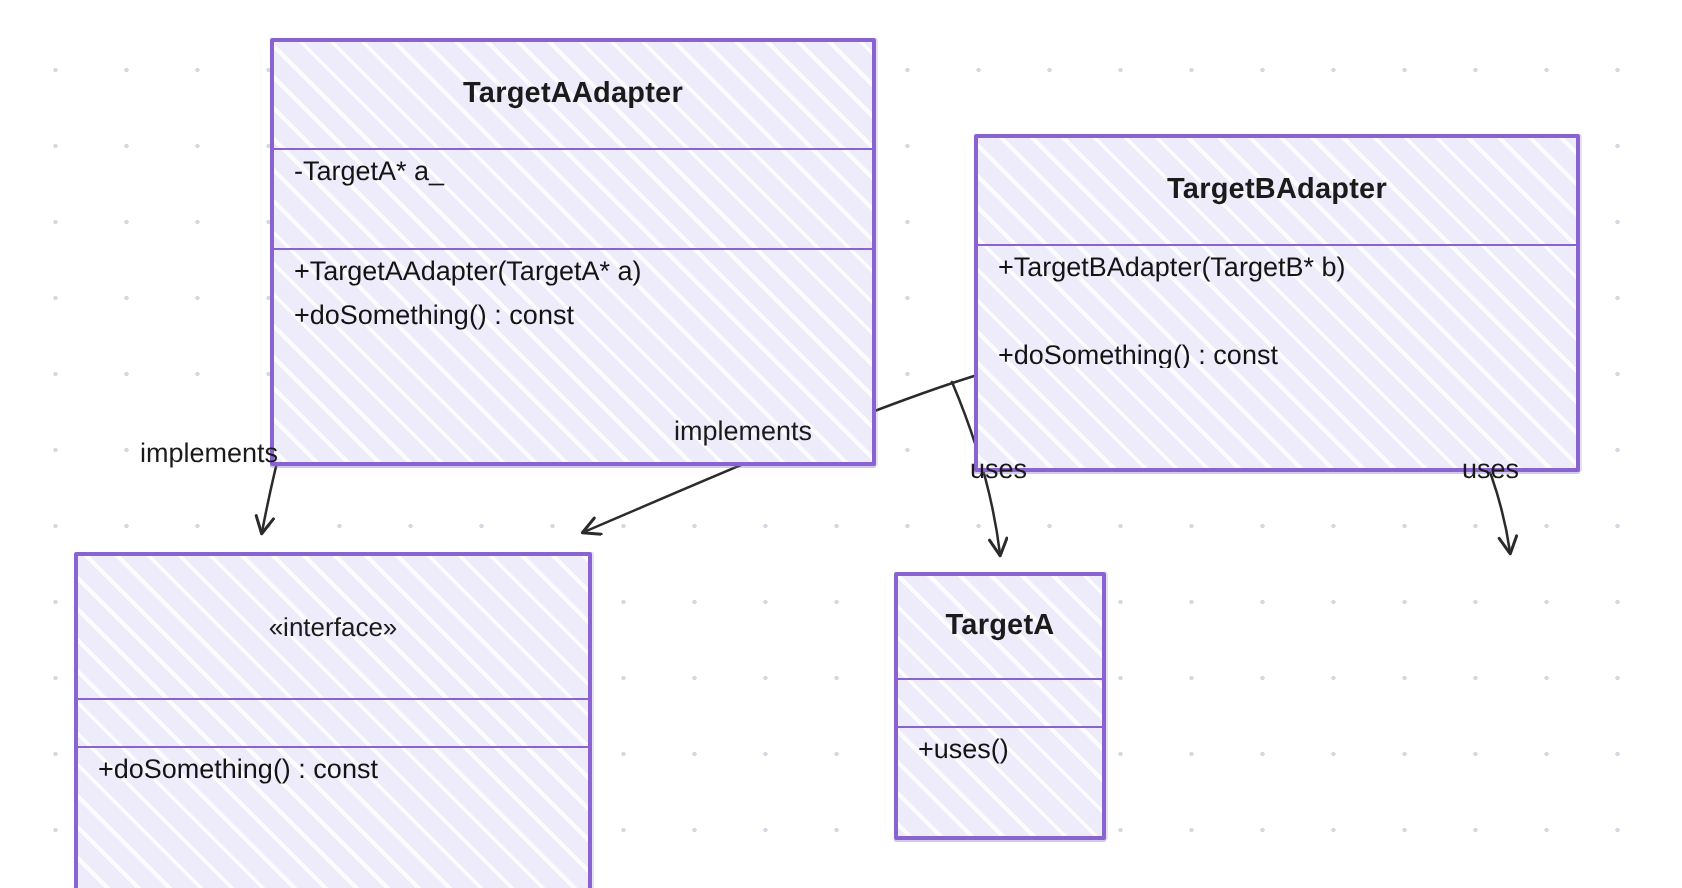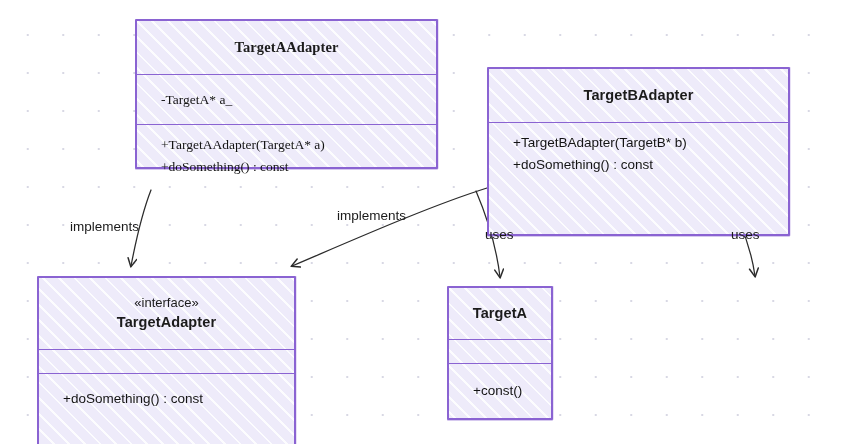--- a/index.html
+++ b/index.html
@@ -67,22 +67,22 @@
   .cls-stereotype {
     font-size: 13px;
     font-weight: normal;
     color: #1b1b1b;
     line-height: 1.35;
     text-align: center;
   }
   .member-comp {
     display: flex;
     flex-direction: column;
-    justify-content: center;
-    padding-left: 24px;
+    justify-content: flex-start;
+    padding-left: 10px;
   }
   .member {
     font-size: 13.5px;
     color: #141414;
     line-height: 1.62;
     white-space: nowrap;
   }
   .edge-label {
     position: absolute;
     font-size: 13.5px;
@@ -116,61 +116,60 @@
 
     <g>
       <path d="M 476,191 C 490,224 497,252 500,277" fill="none" stroke="#2b2b2b" stroke-width="1.25" stroke-linecap="round" marker-end="url(#openArrow)"></path>
     </g>
 
     <g>
       <path d="M 722,190 C 740,218 751,248 755,276" fill="none" stroke="#2b2b2b" stroke-width="1.25" stroke-linecap="round" marker-end="url(#openArrow2)"></path>
     </g>
   </svg>
 
-  <div class="uml-box" style="left:135px; top:19px; width:303px; height:150px;font-family:Liberation Serif, serif;">
+  <div class="uml-box" style="left:135px; top:19px; width:303px; height:214px;">
     <div class="compartment title-comp" style="height:53px;">
       <div class="cls-title">TargetAAdapter</div>
     </div>
     <div class="compartment member-comp" style="height:50px;">
       <div class="member">-TargetA* a_</div>
     </div>
     <div class="compartment member-comp" style="height:63px;">
       <div class="member">+TargetAAdapter(TargetA* a)</div>
       <div class="member">+doSomething() : const</div>
     </div>
   </div>
 
   <div class="uml-box" style="left:487px; top:19px; width:303px; height:169px;margin-top:48px;">
     <div class="compartment title-comp" style="height:53px;">
       <div class="cls-title">TargetBAdapter</div>
     </div>
-    <div class="compartment member-comp" style="height:62px;">
+    <div class="compartment member-comp" style="height:62px;gap:22px;">
       <div class="member">+TargetBAdapter(TargetB* b)</div>
       <div class="member">+doSomething() : const</div>
     </div>
   </div>
 
   <div class="uml-box" style="left:37px; top:276px; width:259px; height:192px;">
     <div class="compartment title-comp" style="height:71px;">
       <div class="cls-stereotype">«interface»</div>
-      <div class="cls-title">TargetAdapter</div>
     </div>
     <div class="compartment member-comp" style="height:24px;"></div>
     <div class="compartment member-comp" style="height:50px;">
       <div class="member">+doSomething() : const</div>
     </div>
   </div>
 
   <div class="uml-box" style="left:447px; top:286px; width:106px; height:134px;">
     <div class="compartment title-comp" style="height:51px;">
       <div class="cls-title">TargetA</div>
     </div>
     <div class="compartment member-comp" style="height:24px;"></div>
     <div class="compartment member-comp" style="height:55px;">
-      <div class="member">+const()</div>
+      <div class="member">+uses()</div>
     </div>
   </div>
 
 
   <div class="edge-label" style="left:70px; top:219px;">implements</div>
 
   <div class="edge-label" style="left:337px; top:208px;">implements</div>
 
   <div class="edge-label" style="left:485px; top:227px;">uses</div>
 

